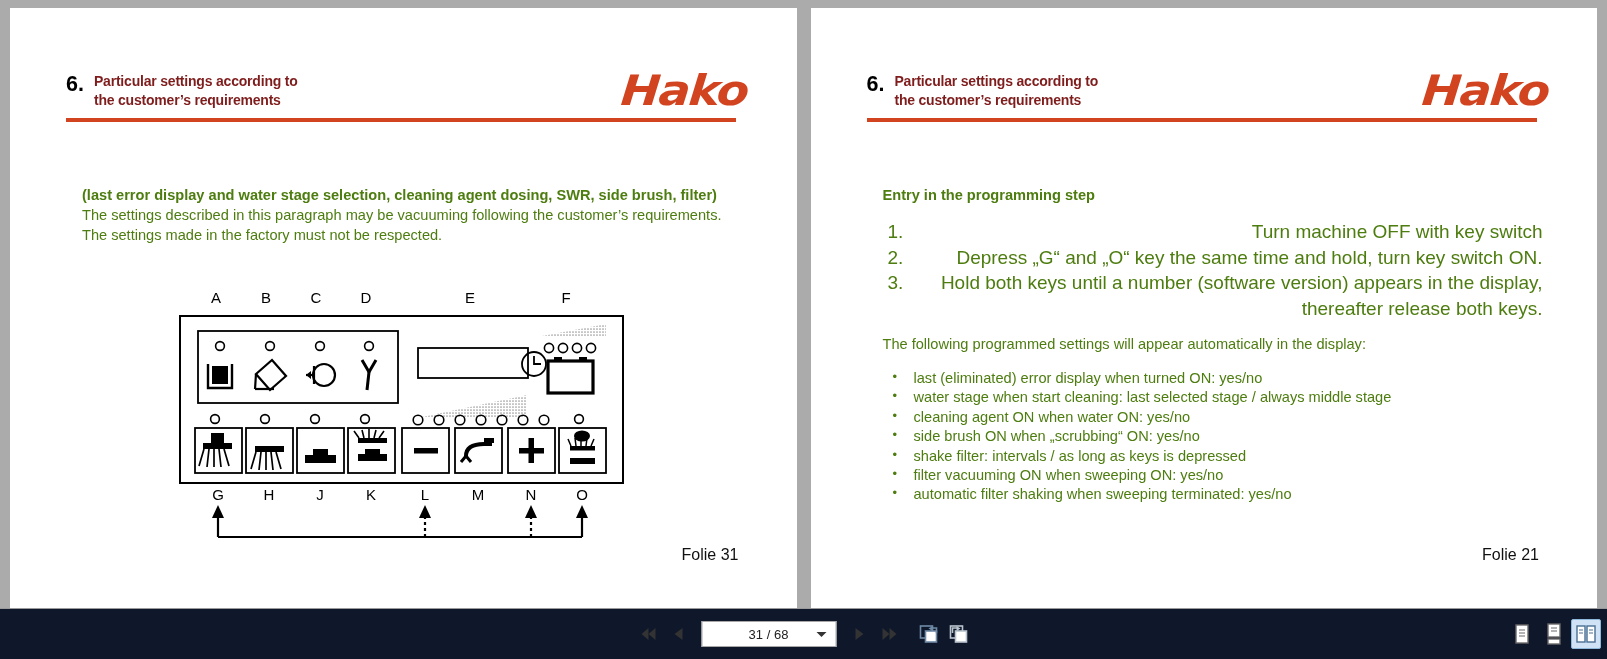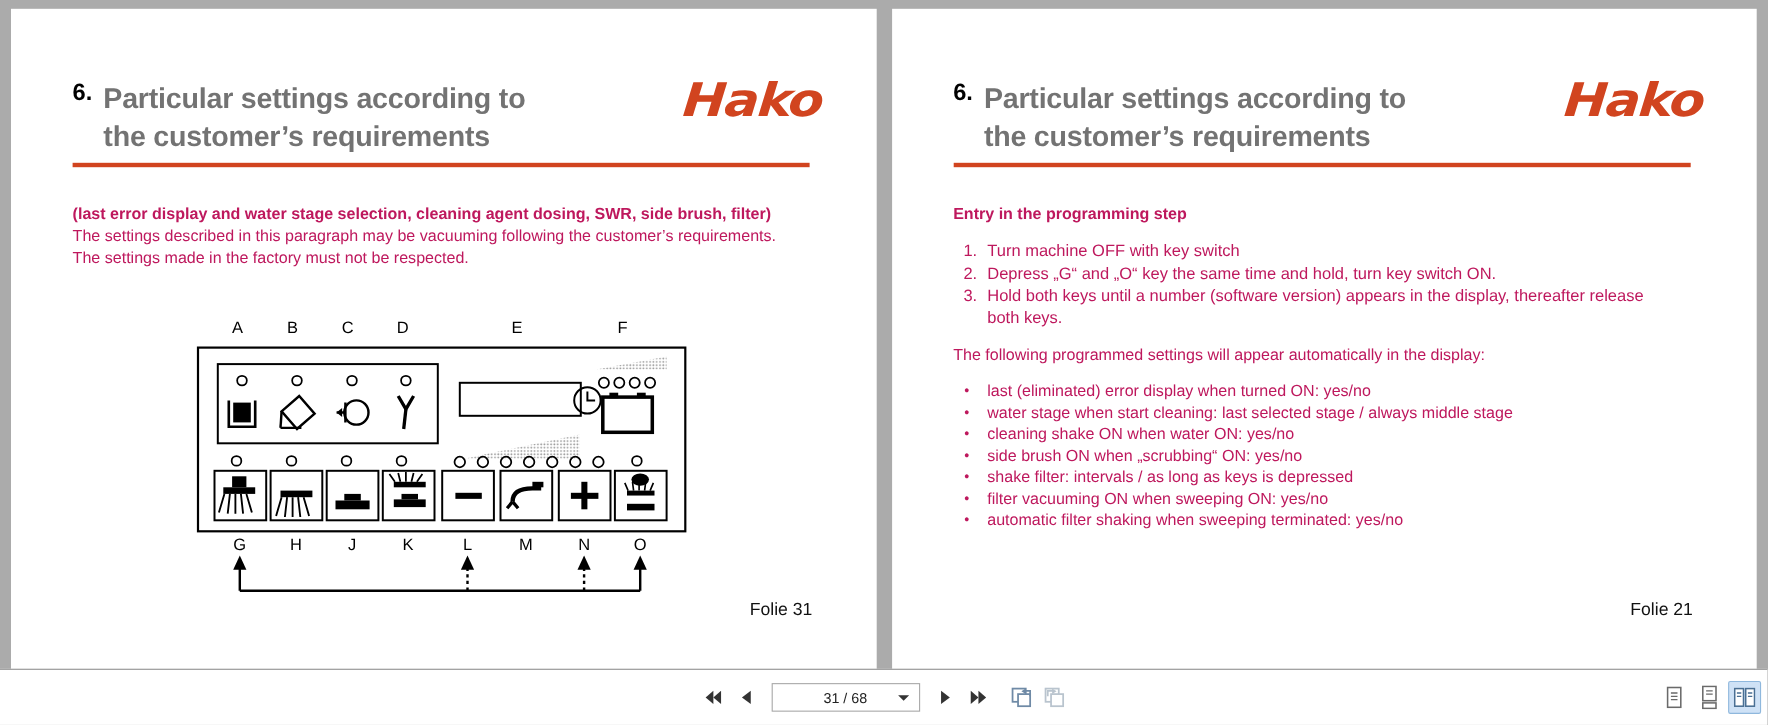--- a/index.html
+++ b/index.html
@@ -40,24 +40,24 @@
     position: absolute;
     left: 56px; top: 62px;
     width: 670px;
   }
   .heading-row {
     display: flex;
     align-items: flex-start;
     justify-content: space-between;
   }
   .heading-text {
-    font-size: 26px;
+    font-size: 14px;
     font-weight: bold;
     line-height: 1.33;
-    color: #737373;
+    color: #7f1d1d;
     letter-spacing: -0.2px;
     white-space: pre-line;
     padding-top: 2px;
   }
   .heading-num {
     font-size: 21.5px;
     font-weight: bold;
     color: #000;
     margin-right: 10px;
     padding-top: 2px;
@@ -78,32 +78,32 @@
   }
   .heading-rule {
     margin-top: 7px;
     height: 4px;
     background: #D1441F;
     width: 100%;
   }
   
   .body {
     position: absolute;
-    left: 56px; top: 178px;
+    left: 72px; top: 178px;
     width: 660px;
     font-size: 14.6px;
     line-height: 1.33;
-    color: #be185d;
+    color: #4d7c0f;
   }
   .b-strong { font-weight: bold; display: block; }
   .b-para { display: block; margin-top: 1px; }
   .spacer-sm { height: 14px; }
   ol.steps {
     margin: 0; padding: 0 0 0 26px;
-    font-size: 15px; line-height: 1.34;
+    font-size: 19px; line-height: 1.34; text-align: right;
   }
   ol.steps li { margin-bottom: 0px; padding-left: 5px; }
   ul.bullets {
     margin: 0; padding: 0 0 0 26px;
     font-size: 14.6px; line-height: 1.335;
     list-style: none;
   }
   ul.bullets li {
     position: relative;
     padding-left: 5px;
@@ -127,21 +127,21 @@
   .diagram {
     position: absolute;
     left: 160px; top: 278px;
     width: 465px; height: 260px;
   }
   
   #toolbar {
     position: absolute;
     left: 0; bottom: 0;
     width: 1607px; height: 51px;
-    background: #ffffff;
+    background: #0f172a;
     border-top: 1px solid #9a9a9a;
     display: flex;
     align-items: center;
   }
   .tb-center {
     position: absolute;
     left: 50%;
     transform: translateX(-50%);
     display: flex;
     align-items: center;
@@ -423,21 +423,21 @@
             <li>Turn machine OFF with key switch</li>
             <li>Depress „G“ and „O“ key the same time and hold, turn key switch ON.</li>
             <li>Hold both keys until a number (software version) appears in the display, thereafter release both keys.</li>
           </ol>
           <div class="spacer-sm"></div>
           <div class="lead">The following programmed settings will appear automatically in the display:</div>
           <div class="spacer-sm"></div>
           <ul class="bullets">
             <li>last (eliminated) error display when turned ON: yes/no</li>
             <li>water stage when start cleaning: last selected stage / always middle stage</li>
-            <li>cleaning shake ON when water ON: yes/no</li>
+            <li>cleaning agent ON when water ON: yes/no</li>
             <li>side brush ON when „scrubbing“ ON: yes/no</li>
             <li>shake filter: intervals / as long as keys is depressed</li>
             <li>filter vacuuming ON when sweeping ON: yes/no</li>
             <li>automatic filter shaking when sweeping terminated: yes/no</li>
           </ul>
         </div>
 
         <div class="folie">Folie 21</div>
       </div>
     </div>

